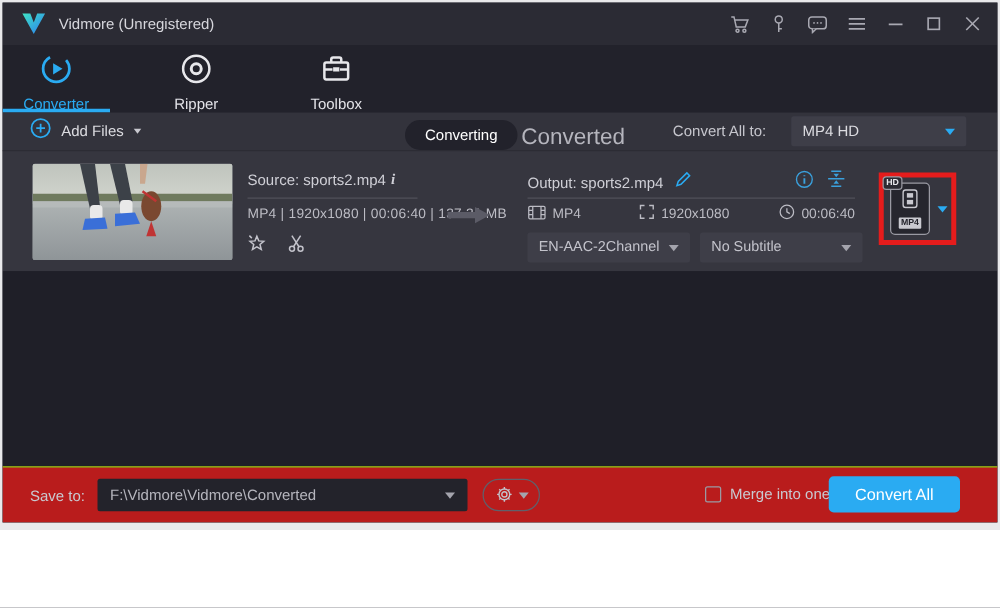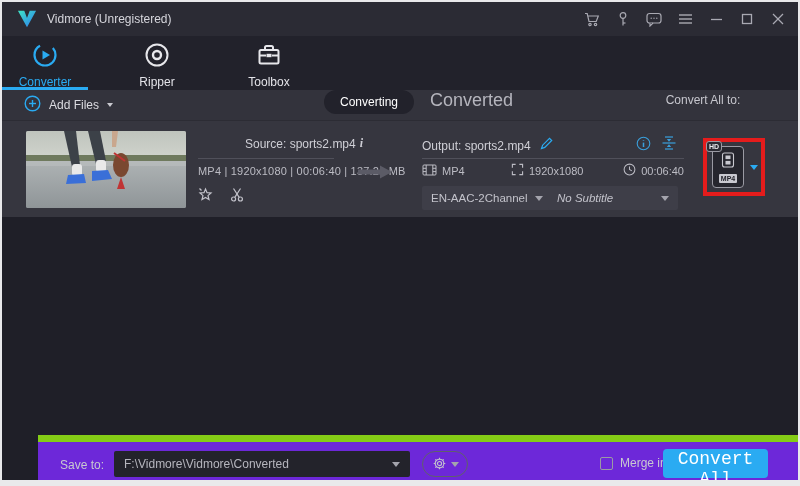--- a/index.html
+++ b/index.html
@@ -1,91 +1,91 @@
 <!DOCTYPE html>
 <html><head>
 <meta charset="utf-8">
 <style>
   * { margin:0; padding:0; box-sizing:border-box; }
   html,body { width:800px; height:486px; background:#ffffff; font-family:"Liberation Sans", sans-serif; }
   .window {
-    position:relative; width:800px; height:486px;
+    position:relative; width:800px; height:424px;
     border:2px solid #e9e9eb; border-bottom-width:6px;
     background:#1f1f28; overflow:hidden;
   }
   
   .titlebar { position:absolute; left:0; top:0; right:0; height:34px; background:#2b2b34; display:flex; align-items:center; }
   .logo { margin-left:14px; width:22px; height:20px; display:flex; align-items:center; }
   .app-title { margin-left:9px; font-size:12px; color:#d6d6dc; }
   .tb-actions { position:absolute; right:12px; top:0; height:34px; display:flex; align-items:center; gap:15px; }
   .tb-icon { width:16px; height:16px; display:flex; align-items:center; justify-content:center; color:#a9a9b2; cursor:pointer; }
   .tb-icon svg { display:block; }
   
   .tabbar { position:absolute; left:0; top:34px; right:0; height:54px; background:#22222b; display:flex; justify-content:flex-start; align-items:flex-end; gap:26px; }
   .tab { width:86px; height:54px; display:flex; flex-direction:column; align-items:center; justify-content:flex-start; padding-top:6px; cursor:pointer; position:relative; }
   .tab .tab-label { margin-top:3px; font-size:12px; color:#e3e3e8; }
   .tab.active .tab-label { color:#2aabf2; }
   .tab.active::after { content:""; position:absolute; left:0; right:0; bottom:0; height:3px; background:#2aabf2; }
   
   .toolbar { position:absolute; left:0; top:88px; right:0; height:30px; background:#33333c; }
   .addfiles { position:absolute; left:22px; top:3px; height:24px; display:flex; align-items:center; gap:8px; cursor:pointer; }
   .addfiles .af-label { font-size:12px; color:#dcdce1; }
-  .pillwrap { position:absolute; left:322px; top:0; height:30px; display:flex; align-items:flex-start; gap:16px; }
+  .pillwrap { position:absolute; left:322px; top:0; height:30px; display:flex; align-items:flex-end; gap:3px; }
   .pill { background:#22222b; color:#ffffff; font-size:12px; border-radius:12px; padding:5px 16px; cursor:pointer; }
   .pill-off { color:#b5b5bd; font-size:18px; cursor:pointer; }
-  .convertto { position:absolute; right:25px; top:3px; height:24px; display:flex; align-items:center; gap:20px;flex-direction:column; }
+  .convertto { position:absolute; right:25px; top:3px; height:24px; display:flex; align-items:center; gap:20px; }
   .convertto .ct-label { font-size:12px; color:#c6c6cd; }
   .dropdown { background:#3e3e48; border-radius:2px; height:24px; display:flex; align-items:center; justify-content:space-between; padding:0 9px; cursor:pointer; }
   .dd-profile { width:140px; }
   .dropdown .dd-value { font-size:12px; color:#dcdce1;text-align:center; }
   .caret { width:0; height:0; border-left:4px solid transparent; border-right:4px solid transparent; border-top:5px solid #2aabf2; }
   .caret.gray { border-top-color:#a4a4ad; }
   .caret.white { border-top-color:#c9c9d0; border-left-width:3.5px; border-right-width:3.5px; border-top-width:4.5px; }
   
   .filerow { position:absolute; left:0; top:118px; right:0; height:97px; background:#36363f; border-top:1px solid #2c2c34; }
   .thumb { position:absolute; left:24px; top:10px; width:160px; height:77px; border-radius:2px; overflow:hidden; background:#9aa0a2; }
-  .srcline { position:absolute; left:196px; top:15px; display:flex; align-items:center; gap:4px;margin-left:47px; }
+  .srcline { position:absolute; left:196px; top:15px; display:flex; align-items:center; gap:4px; }
   .srcline .src-label { font-size:12px; color:#cfcfd6; }
   .i-italic { font-family:"Liberation Serif", serif; font-style:italic; font-weight:bold; font-size:12px; color:#cfcfd6; cursor:pointer; }
   .divider { position:absolute; height:1px; background:#50505a; }
   .div-src { left:196px; top:37px; width:136px; }
   .src-info { position:absolute; left:196px; top:44px; font-size:11px; color:#bcbcc4; letter-spacing:0.2px; }
   .src-tools { position:absolute; left:194px; top:64px; display:flex; gap:14px; }
   .tool-icon { width:18px; height:18px; display:flex; align-items:center; justify-content:center; cursor:pointer; color:#c3c3cb; }
   .arrow-right { position:absolute; left:354px; top:43px; color:#5b5b66; }
   .outline1 { position:absolute; left:420px; top:15px; display:flex; align-items:center; gap:8px; }
   .outline1 .out-label { font-size:12px; color:#cfcfd6; }
   .out-actions { position:absolute; left:634px; top:14px; display:flex; align-items:center; gap:10px; }
   .div-out { left:420px; top:37px; width:262px; }
   .outmeta { position:absolute; left:420px; top:42px; width:262px; display:flex; align-items:center; }
   .meta-item { display:flex; align-items:center; gap:5px; color:#bcbcc4; font-size:11px; }
   .meta-item + .meta-item { margin-left:auto; }
   .mi-mid { position:absolute; left:50%; transform:translateX(-58%);text-align:right; }
   .outsel { position:absolute; top:65px; width:130px; }
   .sel-audio { left:420px; }
-  .sel-sub { left:546px;font-style:italic; }
+  .sel-sub { left:558px; }
   .outsel .dd-value { font-size:11.5px; color:#c3c3cb; }
   
   .redbox { position:absolute; left:701px; top:17px; width:62px; height:58px; border:4px solid #e51c1c; display:flex; align-items:center; padding-left:5px; gap:6px; }
   .ftile { position:relative; width:32px; height:42px; background:#26262e; border:1px solid #9a9aa3; border-radius:4px; display:flex; flex-direction:column; align-items:center; justify-content:center; gap:2px; cursor:pointer; }
   .hd-badge { position:absolute; top:-6px; left:-7px; background:#2b2b33; border:1px solid #9a9aa3; border-radius:3px; font-size:7px; font-weight:bold; color:#e8e8ec; padding:0px 2px; line-height:9px; }
   .fname { background:#c9c9d0; color:#23232b; font-size:7px; font-weight:bold; border-radius:1px; padding:0 2px; line-height:9px; }
   
   .main { position:absolute; left:0; top:215px; right:0; bottom:45px; background:#1f1f28; }
   
-  .bottombar { position:absolute; left:0; right:0; bottom:0; height:45px; background:#6d28d9; border-top:7px solid #84cc16;margin-left:36px; }
+  .bottombar { position:absolute; left:0; right:0; bottom:0; height:45px; background:#b91c1c; border-top:1px solid #84cc16; }
   .saveto { position:absolute; left:22px; top:16px; font-size:12px; color:#c9c9d0; }
   .pathsel { position:absolute; left:76px; top:9px; width:296px; height:26px; background:#23232b; border-radius:2px; display:flex; align-items:center; justify-content:space-between; padding:0 10px; cursor:pointer; }
   .pathsel .dd-value { font-size:12px; color:#b6b6be; }
   .gearpill { position:absolute; left:384px; top:9px; width:46px; height:26px; border:1px solid #60606b; border-radius:13px; display:flex; align-items:center; justify-content:center; gap:4px; cursor:pointer; }
   .gear-glyph { color:#c3c3cb; font-size:13px; line-height:1; }
   .mergewrap { position:absolute; left:562px; top:14px; display:flex; align-items:center; gap:7px; }
   .checkbox { width:13px; height:13px; border:1px solid #9a9aa3; border-radius:2px; background:transparent; cursor:pointer; }
   .merge-label { font-size:12px; color:#c9c9d0; }
-  .convertall { position:absolute; right:30px; top:7px; width:105px; height:29px; background:#2aabf2; border:none; border-radius:4px; color:#ffffff; font-size:18px; font-family:Liberation Mono, monospace; cursor:pointer; }
+  .convertall { position:absolute; right:30px; top:7px; width:105px; height:29px; background:#2aabf2; border:none; border-radius:4px; color:#ffffff; font-size:13px; font-family:Liberation Sans, sans-serif; cursor:pointer; }
 </style>
 </head>
 <body>
 
 <div class="window">
 
   <div class="titlebar">
     <span class="logo">
       <svg width="22" height="20" viewBox="0 0 24 22">
         <defs>

